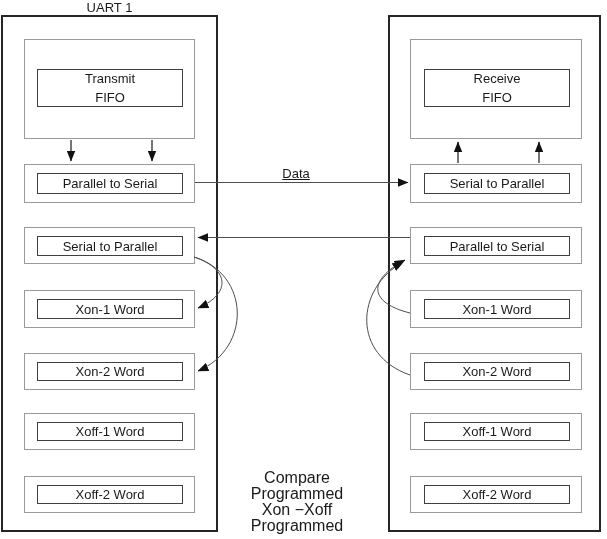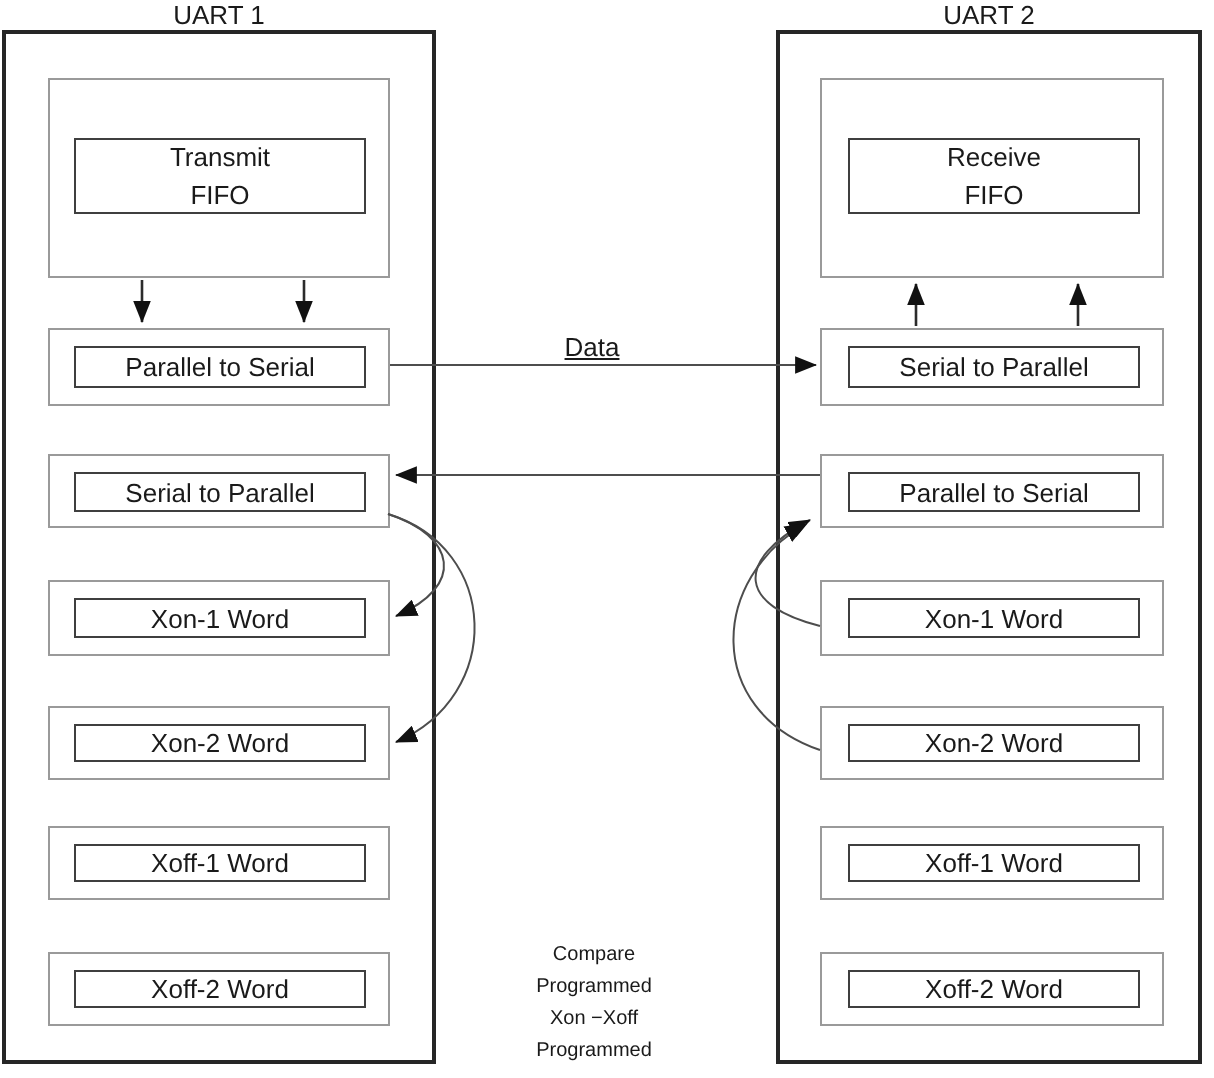--- a/index.html
+++ b/index.html
@@ -11,21 +11,21 @@
   .outer-box{position:absolute;border:2px solid #262626;background:#fff;}
   .container-box{position:absolute;border:1px solid #9a9a9a;background:#fff;}
   .inner-box{
     position:absolute;border:1px solid #3f3f3f;background:#fff;
     display:flex;align-items:center;justify-content:center;
     font-size:13px;line-height:15px;text-align:center;white-space:nowrap;
   }
   .fifo-inner{flex-direction:column;line-height:19px;}
   .uart-title{position:absolute;font-size:13px;text-align:center;height:15px;}
   .line-label{position:absolute;font-size:13px;text-align:center;white-space:pre;text-decoration:underline;}
-  .note-block{position:absolute;font-size:10px;line-height:16px;text-align:center;}
+  .note-block{position:absolute;font-size:16px;line-height:16px;text-align:center;}
   svg.overlay{position:absolute;left:0;top:0;pointer-events:none;}
 </style>
 </head>
 <body>
 
 <div class="stage">
 
   <div class="uart-title" style="left:1px;top:0;width:217px;">UART 1</div>
   <div class="outer-box" style="left:1px;top:15px;width:217px;height:517px;"></div>
 
@@ -46,21 +46,20 @@
 
   <div class="container-box" style="left:24px;top:353px;width:171px;height:37px;"></div>
   <div class="inner-box" style="left:37px;top:362px;width:146px;height:19px;">Xon-2 Word</div>
 
   <div class="container-box" style="left:24px;top:413px;width:171px;height:37px;"></div>
   <div class="inner-box" style="left:37px;top:422px;width:146px;height:19px;">Xoff-1 Word</div>
 
   <div class="container-box" style="left:24px;top:476px;width:171px;height:37px;"></div>
   <div class="inner-box" style="left:37px;top:485px;width:146px;height:19px;">Xoff-2 Word</div>
 
-  <div class="uart-title" style="left:388px;top:0;width:213px;">UART 2</div>
   <div class="outer-box" style="left:388px;top:15px;width:213px;height:517px;"></div>
 
   <div class="container-box" style="left:410px;top:39px;width:172px;height:100px;"></div>
   <div class="inner-box fifo-inner" style="left:424px;top:69px;width:146px;height:38px;">
     <span>Receive</span>
     <span>FIFO</span>
   </div>
 
   <div class="container-box" style="left:410px;top:164px;width:172px;height:39px;"></div>
   <div class="inner-box" style="left:424px;top:173px;width:146px;height:21px;">Serial to Parallel</div>

